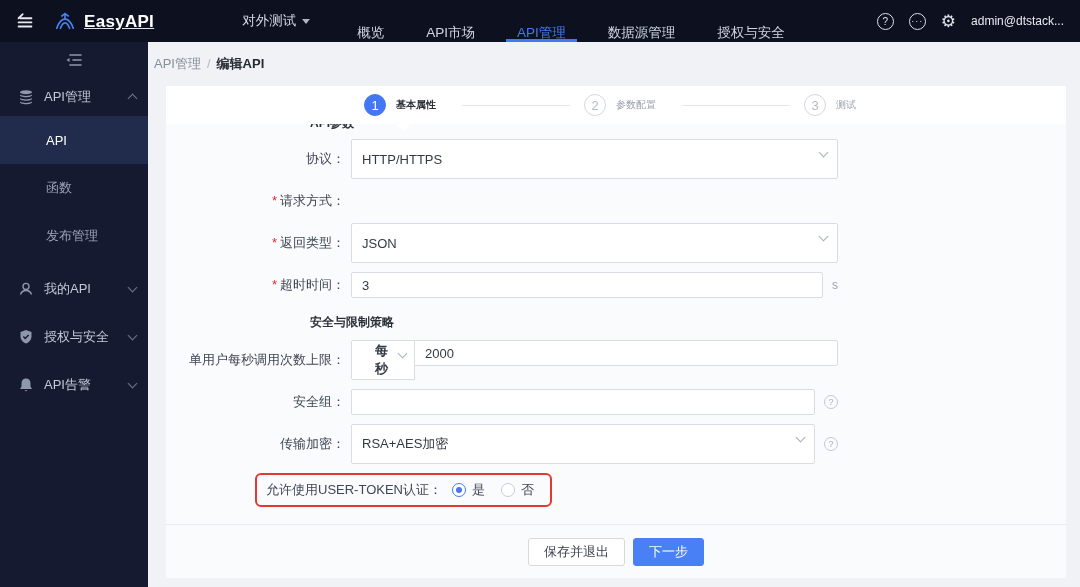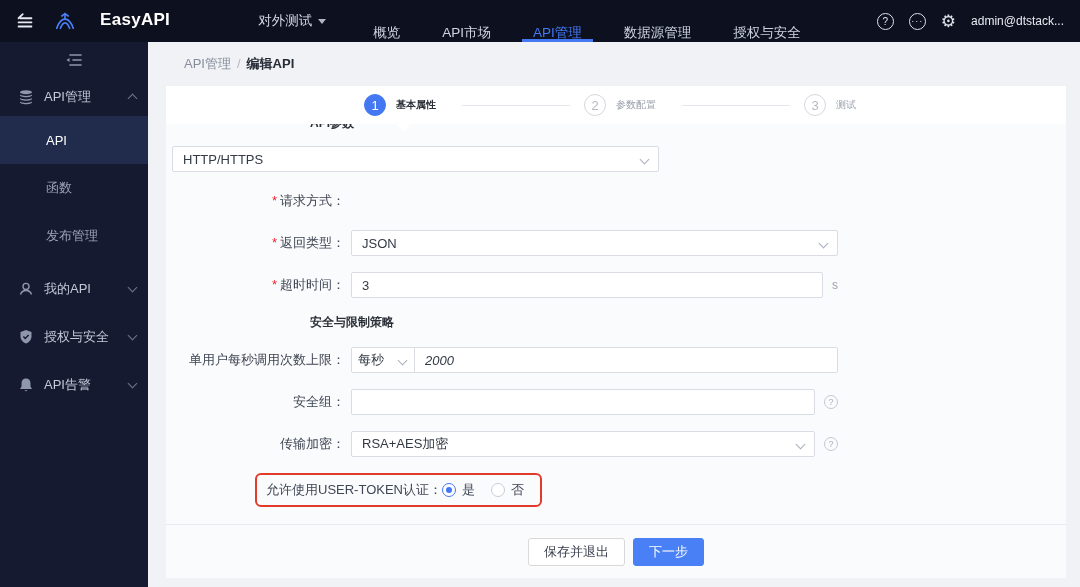--- a/index.html
+++ b/index.html
@@ -3,21 +3,21 @@
 <meta charset="utf-8">
 <style>
   * { margin:0; padding:0; box-sizing:border-box; }
   html,body { width:1080px; height:587px; overflow:hidden; }
   body { font-family:"Liberation Sans","DejaVu Sans",sans-serif; font-size:13px; background:#f0f2f5; position:relative; }
 
   
   .navbar { position:absolute; top:0; left:0; width:1080px; height:42px; background:#0c101f; display:flex; align-items:stretch; color:#dfe3ee; z-index:5; }
   .nav-left { display:flex; align-items:center; padding-left:14px; }
   .burger { width:22px; height:22px; color:#e8eaf2; margin-right:18px; cursor:pointer; }
-  .logo-wrap { display:flex; align-items:flex-start; gap:24px; }
+  .logo-wrap { display:flex; align-items:flex-end; gap:8px;text-decoration:underline; }
   .logo-icon { width:22px; height:22px; color:#4a80f6; }
   .logo-text { color:#ffffff; font-size:17px; font-weight:bold; letter-spacing:.3px; }
   .workspace { display:flex; align-items:center; gap:6px; margin-left:88px; color:#d6dae6; font-size:13.5px; cursor:pointer; }
   .caret-down { width:0; height:0; border-left:4px solid transparent; border-right:4px solid transparent; border-top:5px solid #aeb5c6; }
   .nav-menu { display:flex; align-items:flex-end; margin-left:26px; }
   .nav-item { display:flex; align-items:center; padding:0 21px; color:#cfd4e2; font-size:13.5px; cursor:pointer; position:relative; }
   .nav-item.active { color:#4478f2; }
   .nav-item.active::after { content:""; position:absolute; left:10px; right:10px; bottom:0; height:3px; background:#4478f2; }
   .nav-right { margin-left:auto; display:flex; align-items:center; gap:15px; padding-right:16px; }
   .circle-ic { width:17px; height:17px; border:1.4px solid #dfe2ea; border-radius:50%; color:#dfe2ea; display:flex; align-items:center; justify-content:center; font-size:10px; cursor:pointer; }
@@ -33,21 +33,21 @@
   .side-group .g-label { flex:1; }
   .chev { width:7px; height:7px; border-right:1.4px solid #6f778c; border-bottom:1.4px solid #6f778c; flex:none; }
   .chev.up { transform:rotate(-135deg); margin-top:3px; }
   .chev.down { transform:rotate(45deg); margin-bottom:3px; }
   .side-child { height:48px; display:flex; align-items:center; padding-left:46px; font-size:13px; color:#9aa2b6; cursor:pointer; }
   .side-child.active { background:#212c4d; color:#ffffff; }
   .group-spacer { height:10px; }
 
   
   .main { position:absolute; left:148px; top:42px; right:0; bottom:0; background:#f0f2f5; }
-  .breadcrumb { position:absolute; top:13px; left:36px; font-size:13px; color:#868d9c; }
+  .breadcrumb { position:absolute; top:13px; left:6px; font-size:13px; color:#868d9c; }
   .breadcrumb .sep { margin:0 6px; color:#b3b8c4; }
   .breadcrumb .current { color:#262b36; font-weight:bold; }
 
   .card { position:absolute; left:18px; right:14px; top:44px; bottom:9px; display:flex; flex-direction:column; background:#fafbfc; border-radius:2px; }
   .card-header { height:38px; background:#ffffff; display:flex; align-items:center; justify-content:center; flex:none; }
 
   
   .stepper { display:flex; align-items:center; }
   .step { display:flex; align-items:center; }
   .step-circle { width:22px; height:22px; border-radius:50%; border:1px solid #d4d7de; color:#b6bac2; display:flex; align-items:center; justify-content:center; font-size:13px; flex:none; }
@@ -61,33 +61,33 @@
   .notch { position:absolute; top:-6px; left:232px; width:11px; height:11px; background:#ffffff; transform:rotate(45deg); }
   .section-title { font-size:12px; font-weight:bold; color:#2b3038; margin-left:144px; }
   .section-title.first { margin-top:-9px; }
   .section-title.second { margin-top:14px; margin-bottom:16px; }
 
   .form-row { display:flex; align-items:center; height:26px; margin-bottom:16px; }
   .form-row.first { margin-top:14px; }
   .f-label { width:179px; text-align:right; color:#3f4654; font-size:13px; flex:none; white-space:nowrap; }
   .star { color:#f5222d; margin-right:3px; }
   .control { width:487px; margin-left:6px; display:flex; align-items:center; position:relative; }
-  .select { height:26px; width:100%; background:#fff; border:1px solid #d9dce3; border-radius:2px; display:flex; align-items:center; padding:0 26px 0 10px; color:#333a45; cursor:pointer; position:relative; }
+  .select { height:40px; width:100%; background:#fff; border:1px solid #d9dce3; border-radius:2px; display:flex; align-items:center; padding:0 26px 0 10px; color:#333a45; cursor:pointer; position:relative; }
   .select .sel-chev { position:absolute; right:10px; top:9px; width:7px; height:7px; border-right:1.3px solid #aab0bb; border-bottom:1.3px solid #aab0bb; transform:rotate(45deg); }
   .txt-input { height:26px; width:100%; background:#fff; border:1px solid #d9dce3; border-radius:2px; padding:0 10px; color:#333a45; font-size:13px; font-family:inherit; outline:none; }
   .suffix { margin-left:9px; color:#9aa1ad; font-size:12px; }
   .help-ic { margin-left:9px; width:14px; height:14px; border:1px solid #c3c8d2; border-radius:50%; color:#aab0bb; font-size:9px; display:flex; align-items:center; justify-content:center; flex:none; cursor:pointer; }
   .composite { display:flex; width:100%; }
-  .select.small { width:64px; flex:none; border-top-right-radius:0; border-bottom-right-radius:0; padding-right:22px; padding-left:6px; }
+  .select.small { width:64px; flex:none; border-top-right-radius:0; border-bottom-right-radius:0; padding-right:22px; padding-left:23px;font-weight:bold; }
   .select.small .sel-chev { right:8px; }
-  .composite .txt-input { flex:1; margin-left:-1px; border-top-left-radius:0; border-bottom-left-radius:0;font-style:italic; }
+  .composite .txt-input { flex:1; margin-left:-1px; border-top-left-radius:0; border-bottom-left-radius:0; }
 
   
   .radio-row { margin-top:12px; display:flex; }
-  .hl-box { margin-left:89px; display:inline-flex; align-items:center; border:2px solid #e23a2b; border-radius:6px; padding:6px 16px 6px 9px; }
+  .hl-box { margin-left:89px; display:inline-flex; align-items:center; border:2px solid #e23a2b; border-radius:6px; padding:6px 16px 6px 9px; gap:10px; }
   .hl-label { color:#3f4654; font-size:13px; white-space:nowrap; }
   .radio-group { display:flex; align-items:center; gap:16px; }
   .radio-item { display:flex; align-items:center; gap:6px; cursor:pointer; }
   .radio { width:14px; height:14px; border-radius:50%; border:1px solid #c6ccd8; background:#fff; position:relative; flex:none; }
   .radio.checked { border-color:#4478f2; }
   .radio.checked::after { content:""; position:absolute; left:3px; top:3px; width:6px; height:6px; border-radius:50%; background:#4478f2; }
   .radio-label { color:#3f4654; font-size:13px; }
 
   
   .card-footer { height:54px; flex:none; background:#fafbfc; border-top:1px solid #e9ebef; display:flex; align-items:center; justify-content:center; gap:8px; }
@@ -241,20 +241,21 @@
         </div>
       </div>
     </div>
 
     <div class="card-body">
       <div class="notch"></div>
 
       <div class="section-title first">API参数</div>
 
       <div class="form-row first">
+        <div class="f-label"><span class="star"></span><span>协议：</span></div>
         <div class="control">
           <div class="select">
             <span>HTTP/HTTPS</span>
               <span class="sel-chev"></span>
           </div>
         </div>
       </div>
 
       <div class="form-row">
         <div class="f-label"><span class="star">*</span><span>请求方式：</span></div>

